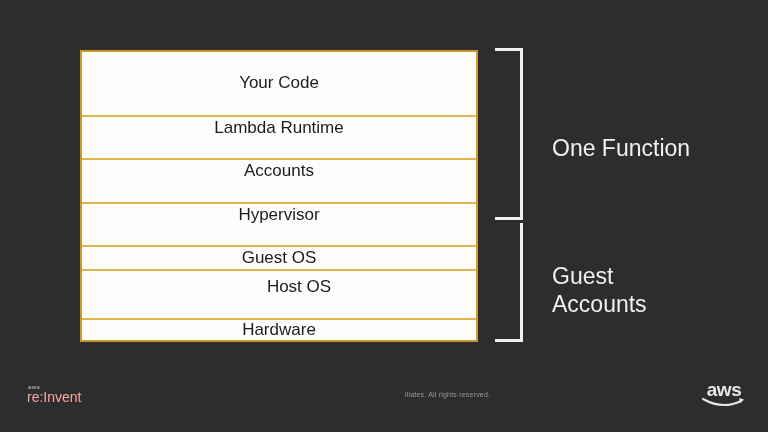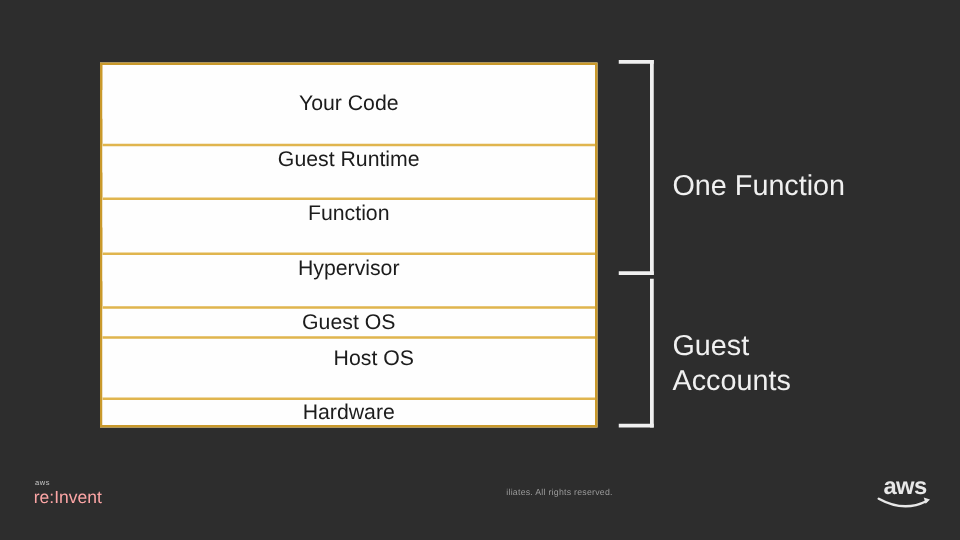--- a/index.html
+++ b/index.html
@@ -72,20 +72,21 @@
     border-right: 3px solid #F0F0F0;
     border-bottom: 3px solid #F0F0F0;
   }
 
   
   .annotation {
     position: absolute;
     color: #F0F0F0;
     font-size: 23px;
     line-height: 28px;
+    margin-left: 14px;
   }
   .one-function { left: 538px; top: 134px; white-space: nowrap; }
   .many-accounts { left: 538px; top: 262px; width: 112px; }
 
   
   .reinvent-logo {
     position: absolute;
     left: 27px;
     top: 384px;
     color: #D9D9D9;
@@ -132,24 +133,24 @@
 </head>
 <body>
 
 <div class="slide">
 
   <div class="stack">
     <div class="layer h37">
       <span>Your Code</span>
     </div>
     <div class="layer h37">
-      <span>Guest Runtime</span>
+      <span>Lambda Runtime</span>
     </div>
     <div class="layer h37">
-      <span>Function</span>
+      <span>Accounts</span>
     </div>
     <div class="layer h37">
       <span>Hypervisor</span>
     </div>
     <div class="layer h37">
       <span>Guest OS</span>
     </div>
     <div class="layer h75">
       <span>Host OS</span>
     </div>

